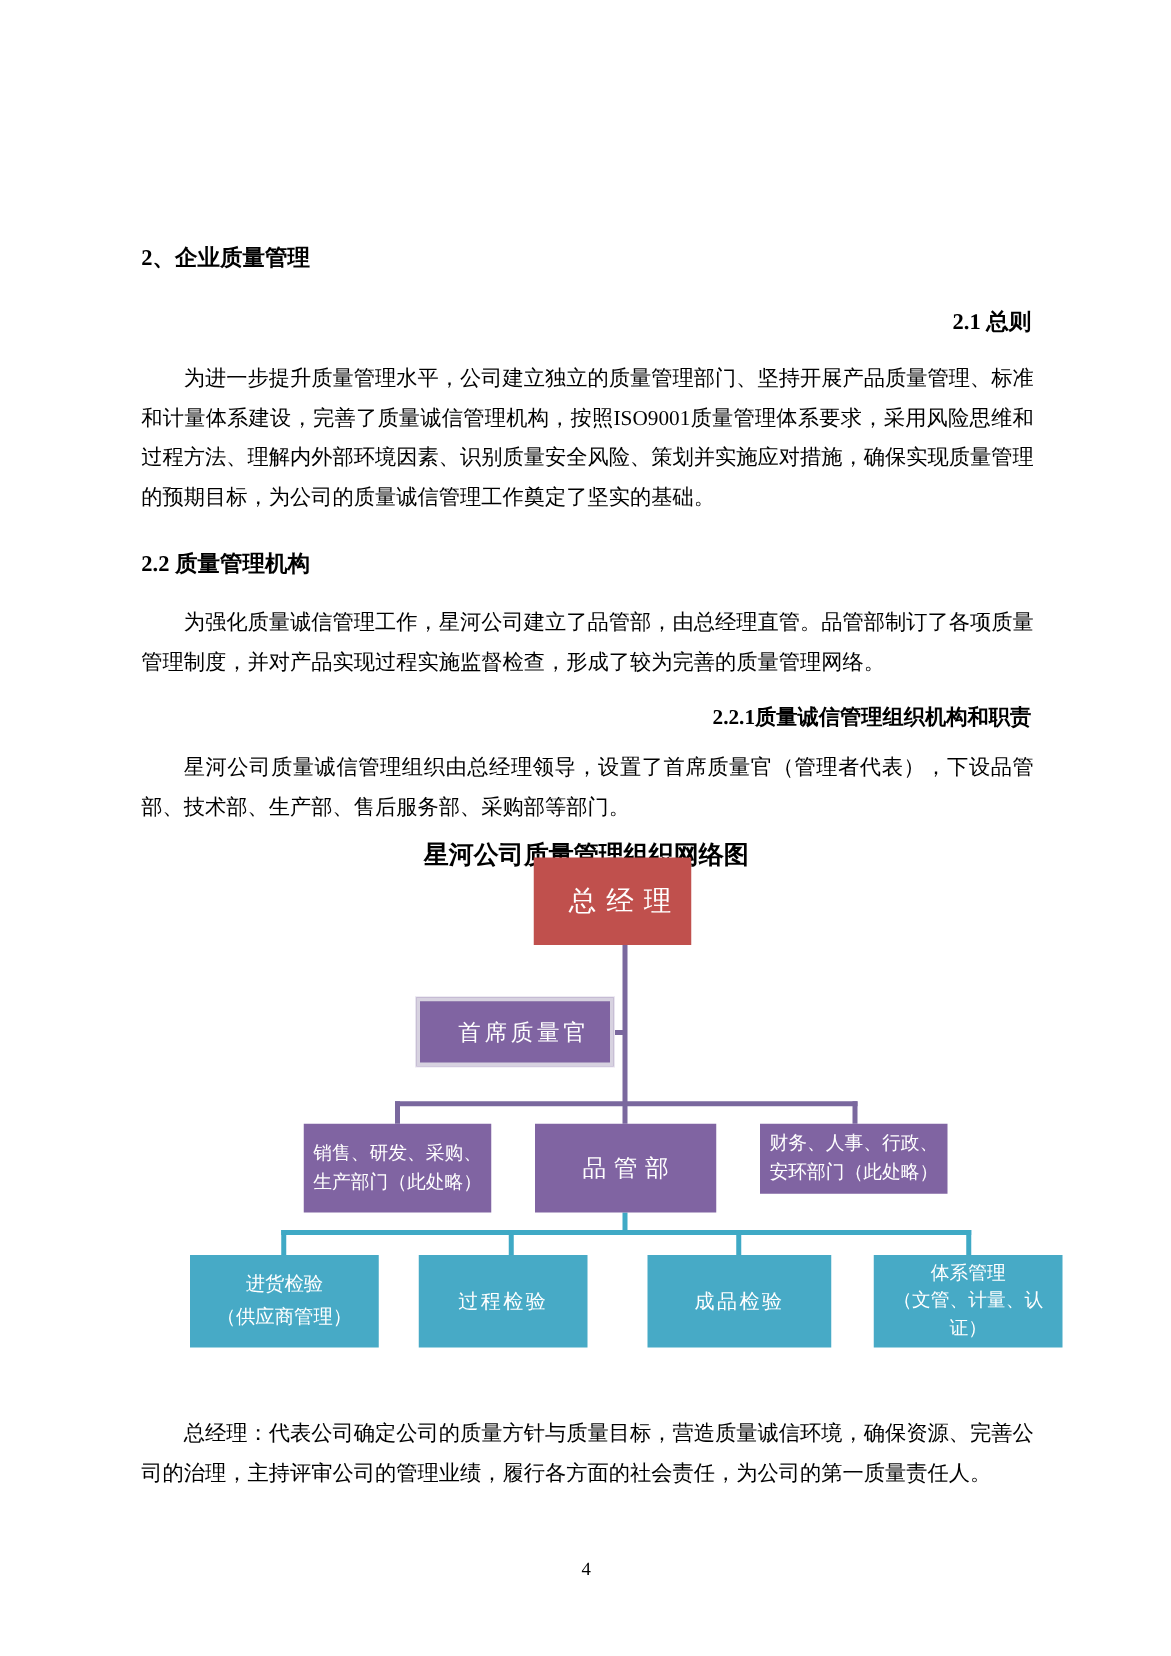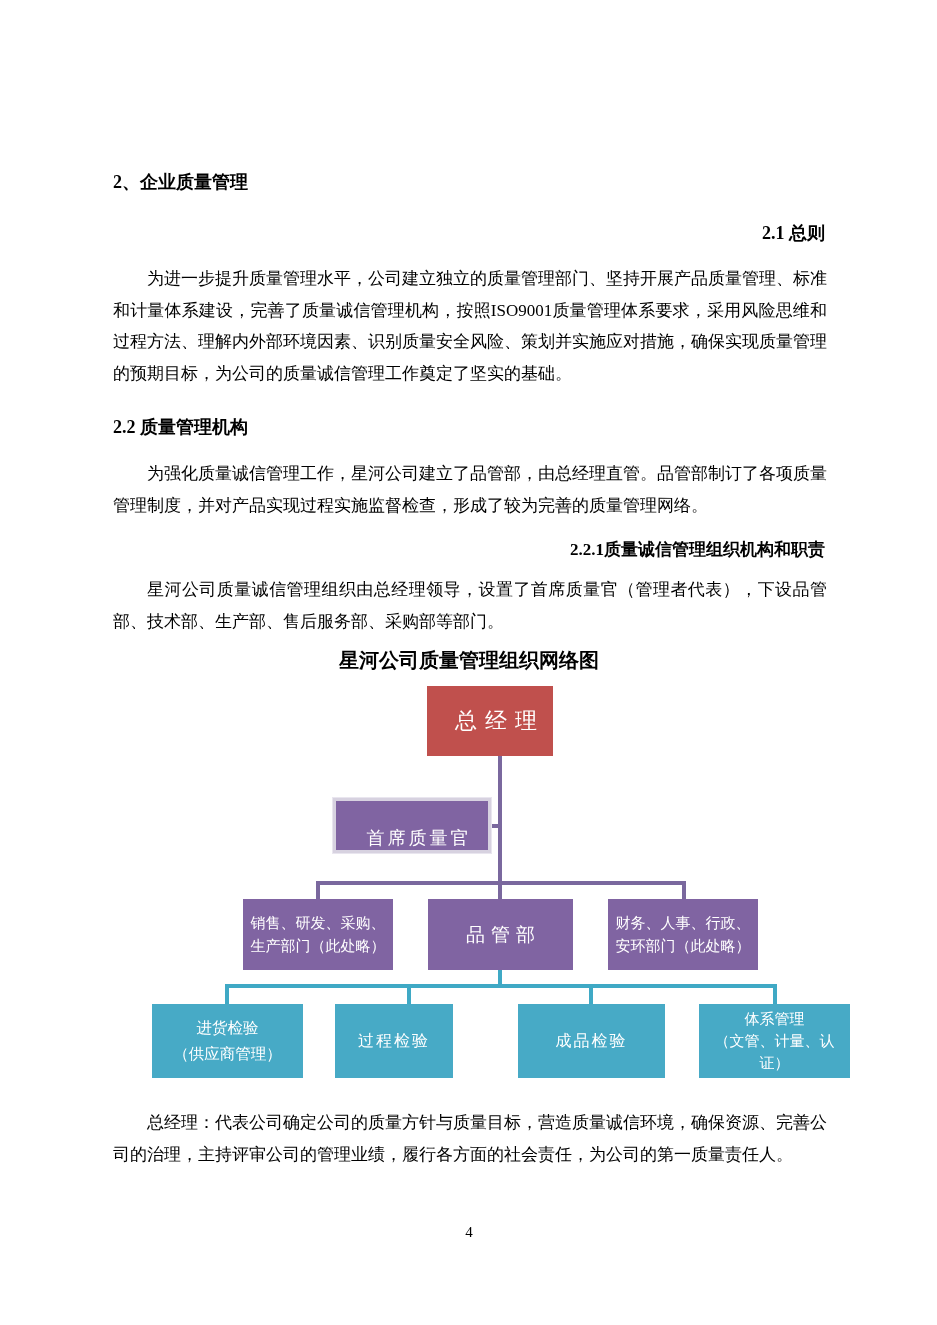--- a/index.html
+++ b/index.html
@@ -4,21 +4,21 @@
 <style>
   html,body{margin:0;padding:0;background:#ffffff;}
   .page{
     position:relative;
     width:937px;height:1325px;
     background:#ffffff;
     font-family:"Liberation Serif","DejaVu Serif",serif;
     color:#000000;
     overflow:hidden;
   }
-  .abs{position:absolute;}
+  .abs{position:absolute;margin-top:24px;}
   .h1{left:113px;top:170px;width:712px;font-size:18px;font-weight:bold;line-height:24px;}
   .h2a{left:113px;top:221px;width:712px;font-size:18px;font-weight:bold;line-height:24px;text-align:right;}
   .para{left:113px;width:714px;font-size:17px;line-height:31.5px;text-align:justify;text-indent:2em;}
   .p1{top:263px;}
   .h2b{left:113px;top:415px;width:712px;font-size:18px;font-weight:bold;line-height:24px;}
   .p2{top:458px;}
   .h3{left:113px;top:538px;width:712px;font-size:17px;font-weight:bold;line-height:24px;text-align:right;}
   .p3{top:574px;}
   .p4{top:1107px;}
   .chart-title{left:113px;top:647px;width:712px;text-align:center;font-size:20px;font-weight:bold;line-height:26px;}
@@ -28,26 +28,26 @@
   .node{
     position:absolute;display:flex;flex-direction:column;
     align-items:center;justify-content:center;
     color:#ffffff;text-align:center;box-sizing:border-box;
   }
   .lvl1{background:var(--c-l1,#c0504d);}
   .lvl2{background:var(--c-l2,#8064a2);}
   .lvl3{background:var(--c-l3,#47aac6);}
   .gm{left:427px;top:686px;width:126px;height:70px;font-size:22px;letter-spacing:8px;padding-left:20px;}
   .cqo{left:333px;top:798px;width:158px;height:55px;font-size:18px;letter-spacing:3px;padding-left:14px;
-       border:3px solid #d7d2e0;box-shadow:0 0 0 1px #e9e6ef;justify-content:flex-end;}
+       border:3px solid #d7d2e0;box-shadow:0 0 0 1px #e9e6ef;}
   .dl{left:243px;top:899px;width:150px;height:71px;font-size:15px;line-height:23px;}
   .dc{left:428px;top:899px;width:145px;height:71px;font-size:19px;letter-spacing:6px;padding-left:6px;}
-  .dr{left:608px;top:899px;width:150px;height:71px;font-size:15px;line-height:23px;}
+  .dr{left:608px;top:899px;width:150px;height:56px;font-size:15px;line-height:23px;}
   .f1{left:152px;top:1004px;width:151px;height:74px;font-size:15.5px;line-height:26px;}
-  .f2{left:335px;top:1004px;width:118px;height:74px;font-size:16px;letter-spacing:2px;}
+  .f2{left:335px;top:1004px;width:135px;height:74px;font-size:16px;letter-spacing:2px;}
   .f3{left:518px;top:1004px;width:147px;height:74px;font-size:16px;letter-spacing:2px;}
   .f4{left:699px;top:1004px;width:151px;height:74px;font-size:15px;line-height:22px;padding:2px;text-align:center;}
   .conn{position:absolute;}
   .cp{background:var(--c-cp,#7a689e);}
   .ct{background:var(--c-ct,#3fa9c5);}
   .v-gm{left:498px;top:756px;width:4px;height:143px;}
   .h-cqo{left:489px;top:824px;width:11px;height:4px;}
   .br1{left:316px;top:881px;width:370px;height:4px;}
   .r1l{left:316px;top:881px;width:4px;height:18px;}
   .r1r{left:682px;top:881px;width:4px;height:18px;}

